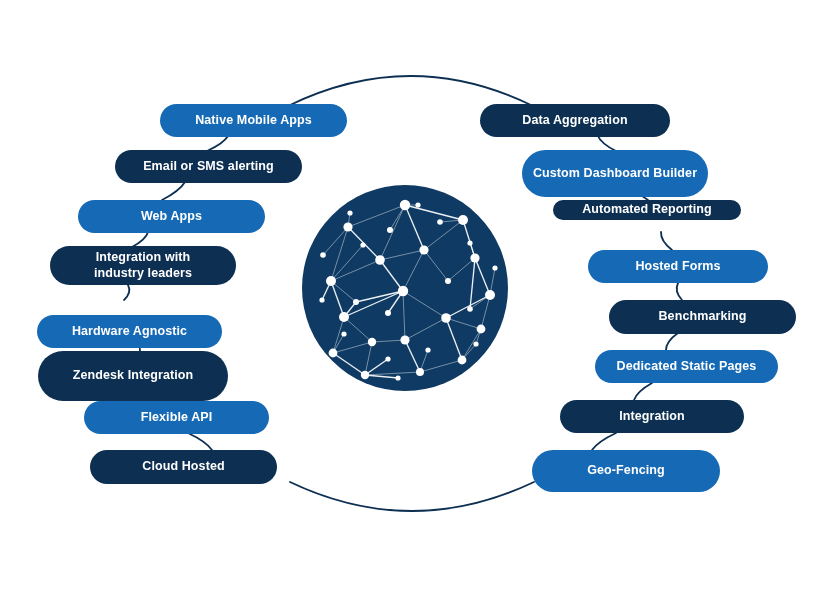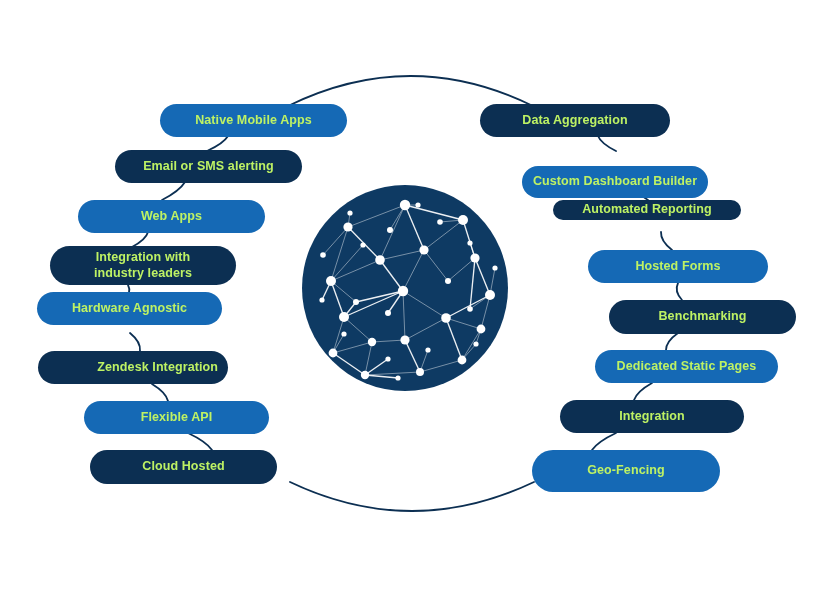--- a/index.html
+++ b/index.html
@@ -29,21 +29,21 @@
     top: 0;
     width: 825px;
     height: 591px;
   }
   .pill {
     position: absolute;
     display: flex;
     align-items: center;
     justify-content: center;
     border-radius: 999px;
-    color: #bef264;
+    color: #ffffff;
     font-size: 12.5px;
     font-weight: bold;
     letter-spacing: 0.1px;
     text-align: center;
     line-height: 1.25;
     box-sizing: border-box;
     padding: 0 10px;
     z-index: 5;
   }
   .pill.light { background: #1569B5; }
@@ -181,36 +181,36 @@
       <div class="pill dark" style="left: 115px; top: 150px; width: 187px; height: 33px;">
         <span class="pill-label">Email or SMS alerting</span>
       </div>
       <div class="pill light" style="left: 78px; top: 200px; width: 187px; height: 33px;">
         <span class="pill-label">Web Apps</span>
       </div>
       <div class="pill dark" style="left: 50px; top: 246px; width: 186px; height: 39px;">
         <span class="pill-label">Integration with
 industry leaders</span>
       </div>
-      <div class="pill light" style="left: 37px; top: 292px; width: 185px; height: 33px;">
+      <div class="pill light" style="left: 37px; top: 315px; width: 185px; height: 33px;">
         <span class="pill-label">Hardware Agnostic</span>
       </div>
-      <div class="pill dark" style="left: 38px; top: 351px; width: 190px; height: 33px; justify-content: flex-end;">
+      <div class="pill dark" style="left: 38px; top: 351px; width: 190px; height: 50px;">
         <span class="pill-label">Zendesk Integration</span>
       </div>
       <div class="pill light" style="left: 84px; top: 401px; width: 185px; height: 33px;">
         <span class="pill-label">Flexible API</span>
       </div>
       <div class="pill dark" style="left: 90px; top: 450px; width: 187px; height: 34px;">
         <span class="pill-label">Cloud Hosted</span>
       </div>
       <div class="pill dark" style="left: 480px; top: 104px; width: 190px; height: 33px;">
         <span class="pill-label">Data Aggregation</span>
       </div>
-      <div class="pill light" style="left: 522px; top: 150px; width: 186px; height: 32px; margin-top: 16px;">
+      <div class="pill light" style="left: 522px; top: 150px; width: 186px; height: 47px;">
         <span class="pill-label">Custom Dashboard Builder</span>
       </div>
       <div class="pill dark" style="left: 553px; top: 200px; width: 188px; height: 20px;">
         <span class="pill-label">Automated Reporting</span>
       </div>
       <div class="pill light" style="left: 588px; top: 250px; width: 180px; height: 33px;">
         <span class="pill-label">Hosted Forms</span>
       </div>
       <div class="pill dark" style="left: 609px; top: 300px; width: 187px; height: 34px;">
         <span class="pill-label">Benchmarking</span>

